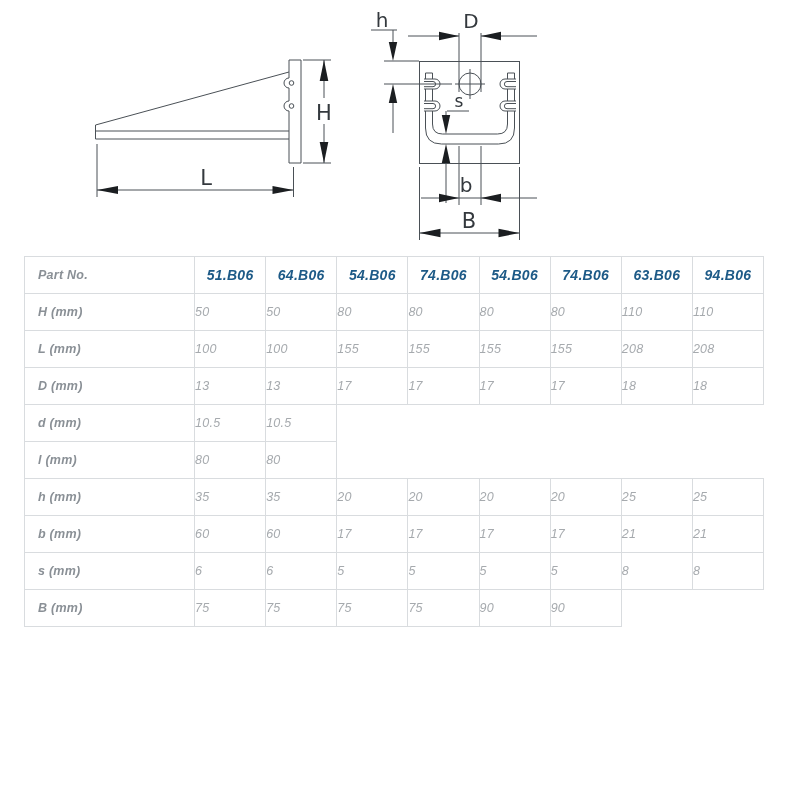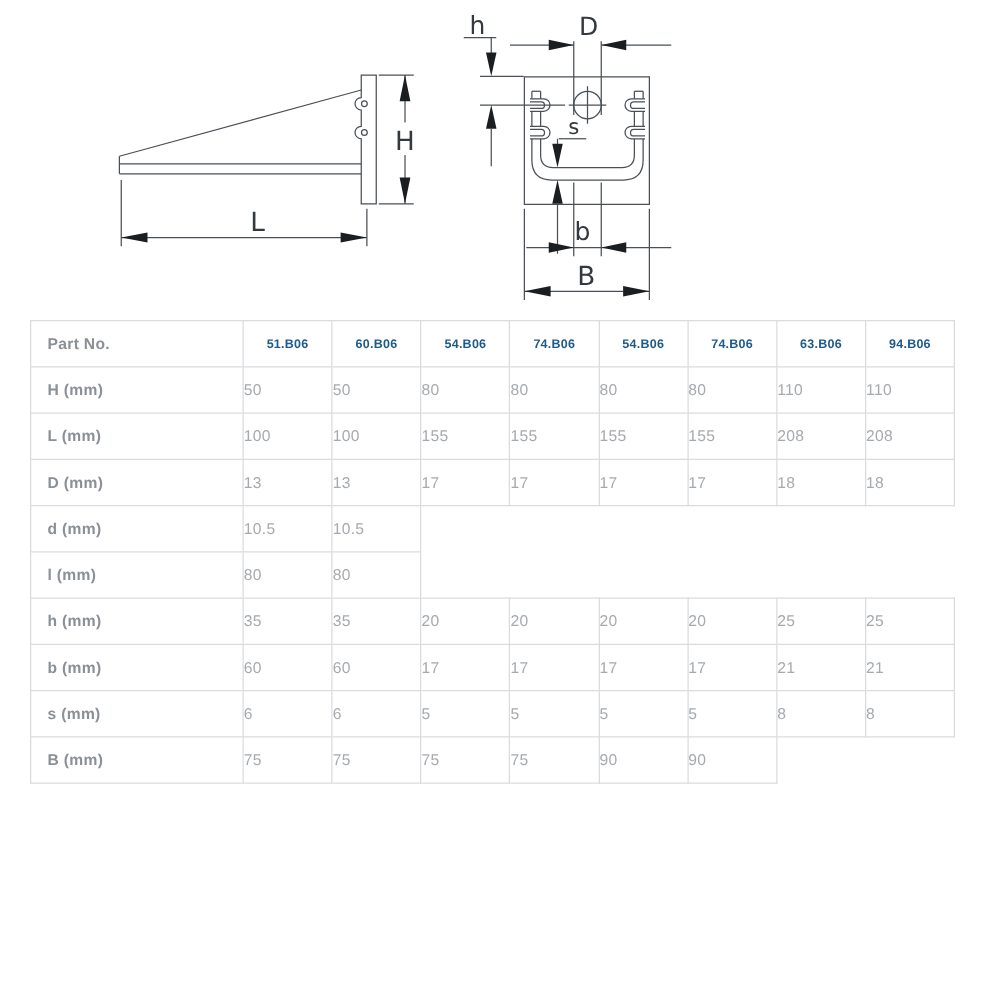--- a/index.html
+++ b/index.html
@@ -5,26 +5,26 @@
   html,body{margin:0;padding:0;background:#ffffff;}
   body{width:800px;height:800px;position:relative;font-family:"Liberation Sans",sans-serif;overflow:hidden;}
 
   .drawing-wrap{position:absolute;left:0;top:0;width:800px;height:252px;}
   svg text{font-family:"DejaVu Sans","Liberation Sans",sans-serif;fill:#34393e;}
   svg .thin{stroke:var(--c-line,#4a5056);stroke-width:1;fill:none;}
   svg .arrow{fill:var(--c-arrow,#1b1e21);stroke:none;}
   svg .whitefill{fill:#ffffff;}
 
   .table-wrap{position:absolute;left:24px;top:256px;width:740px;}
-  table{border-collapse:collapse;table-layout:fixed;width:740px;}
+  table{border-collapse:collapse;table-layout:fixed;width:740px;font-style:italic;}
   td,th{border:1px solid var(--c-border,#d9dcdf);height:36px;font-size:12.5px;
         letter-spacing:0.02em;background:#ffffff;padding:0;}
   th.label{width:156px;}
   .label{text-align:left;padding-left:13px;color:var(--c-label,#8a9096);font-weight:600;}
-  th.part{color:var(--c-part,#1d5a87);font-weight:700;font-size:10px;}
+  th.part{color:var(--c-part,#1d5a87);font-weight:700;font-size:14px;}
   td.val{text-align:left;color:var(--c-value,#a6aaae);font-weight:400;}
   td.blank{border:none;}
 </style>
 </head>
 <body style="--c-part: #1d5a87; --c-label: #8a9096; --c-value: #a6aaae; --c-border: #d9dcdf; --c-line: #4a5056; --c-arrow: #1b1e21;">
 
 <div class="drawing-wrap">
 <svg width="800" height="252" viewBox="0 0 800 252" xmlns="http://www.w3.org/2000/svg">
 
   <g>
@@ -121,21 +121,21 @@
   </g>
 </svg>
 </div>
 
 <div class="table-wrap">
   <table id="spec-table">
       <thead>
         <tr>
           <th class="label">Part No.</th>
           <th class="part">51.B06</th>
-          <th class="part">60.B06</th>
+          <th class="part">64.B06</th>
           <th class="part">54.B06</th>
           <th class="part">74.B06</th>
           <th class="part">54.B06</th>
           <th class="part">74.B06</th>
           <th class="part">63.B06</th>
           <th class="part">94.B06</th>
         </tr>
       </thead>
       <tbody>
         <tr>

